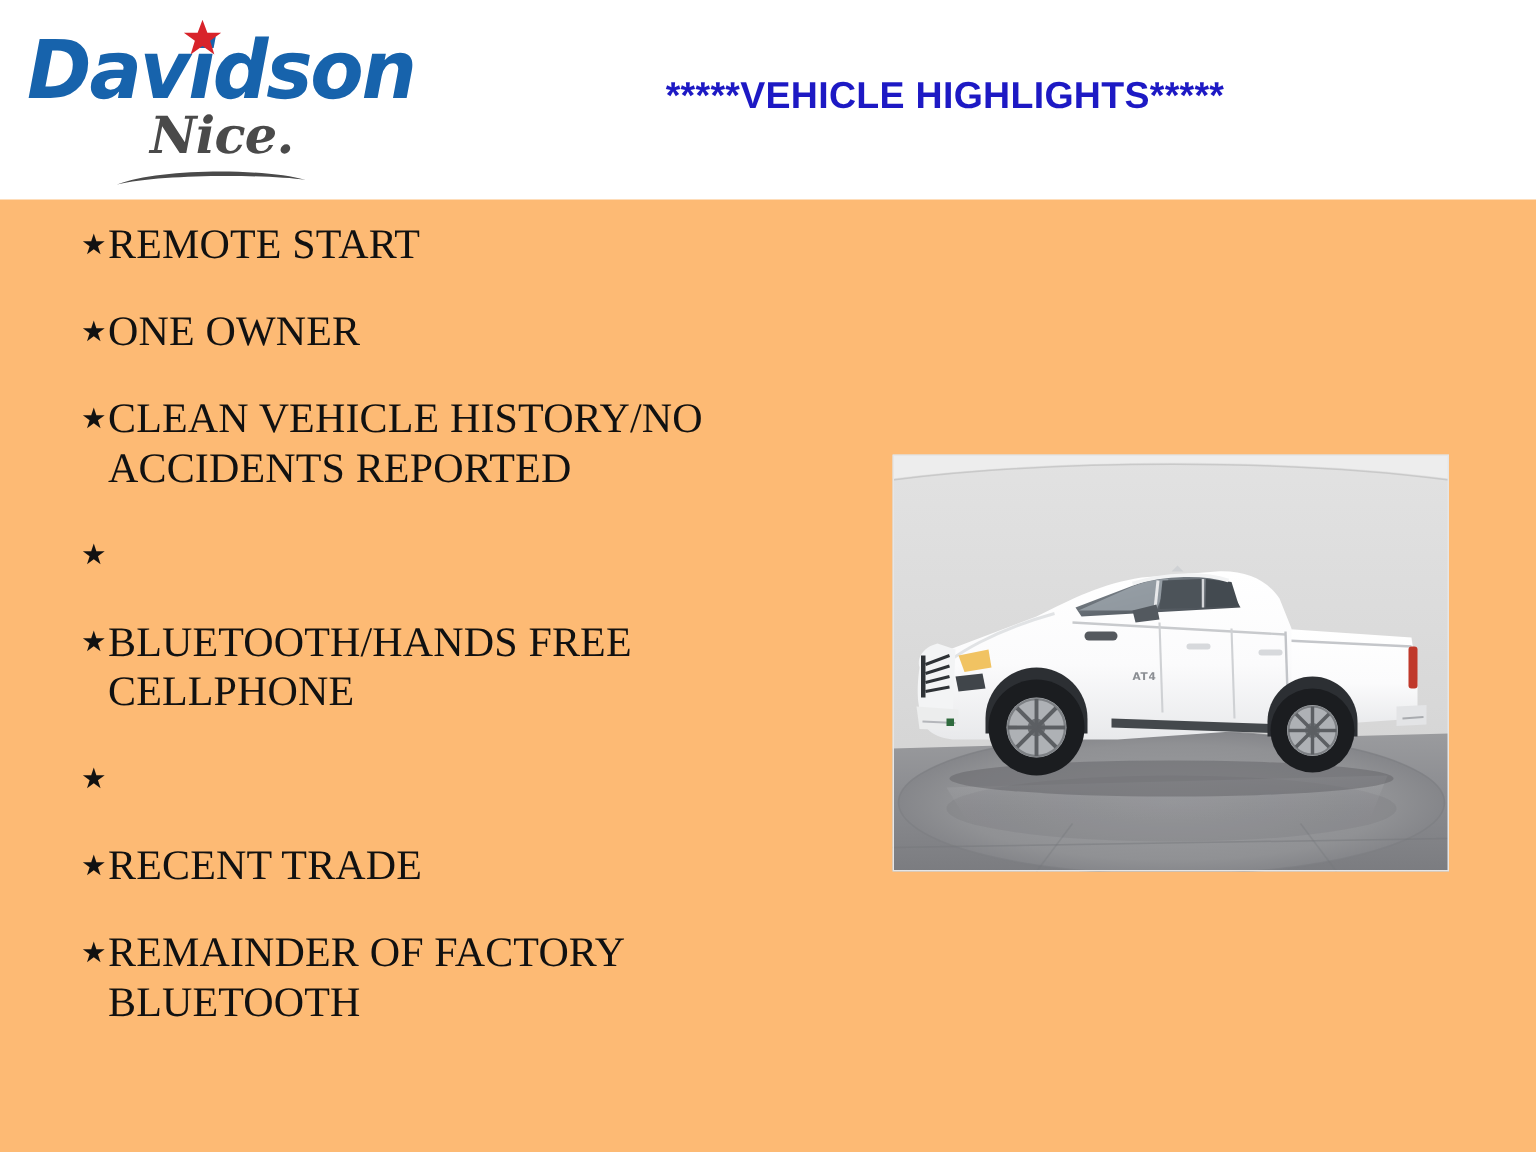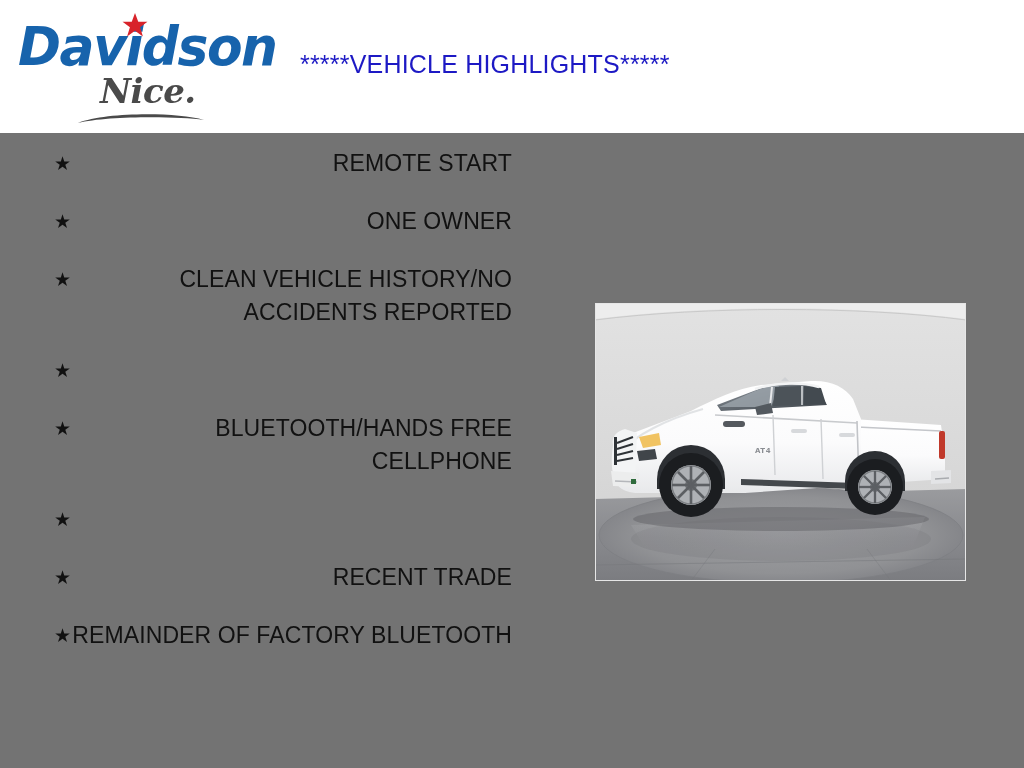--- a/index.html
+++ b/index.html
@@ -13,21 +13,21 @@
     overflow: hidden;
     background: #f2f2f2;
     font-family: "Liberation Sans", sans-serif;
     -webkit-font-smoothing: antialiased;
   }
 
   #page {
     position: relative;
     width: 1024px;
     height: 768px;
-    background: #737373;
+    background: #fdba74;
   }
 
   
   .header-band {
     position: absolute;
     left: 0;
     top: 0;
     width: 1024px;
     height: 133px;
     background: #ffffff;
@@ -89,24 +89,24 @@
     width: 130px;
     height: 16px;
   }
 
   
   .headline {
     position: absolute;
     left: 300px;
     top: 50px;
     width: 660px;
-    text-align: left;
+    text-align: center;
     font-family: "Liberation Sans", sans-serif;
     font-size: 25px;
-    font-weight: normal;
+    font-weight: bold;
     color: #1d19c4;
     letter-spacing: 0.2px;
     white-space: nowrap;
   }
 
   
   .highlights {
     position: absolute;
     left: 0;
     top: 133px;
@@ -125,27 +125,26 @@
     flex: 0 0 auto;
     width: 32px;
     padding-left: 14px;
     box-sizing: border-box;
     font-size: 19px;
     line-height: 33px;
     color: #111111;
   }
   .hl-text {
     flex: 1 1 auto;
-    font-family: Liberation Sans, sans-serif;
-    font-size: 23px;
+    font-family: Liberation Serif, serif;
+    font-size: 28px;
     line-height: 33px;
     color: #111111;
     letter-spacing: 0.1px;
     max-width: 440px;
-    text-align: right;
   }
 
   
   .vehicle-photo {
     position: absolute;
     left: 595px;
     top: 303px;
     width: 371px;
     height: 278px;
     overflow: hidden;

